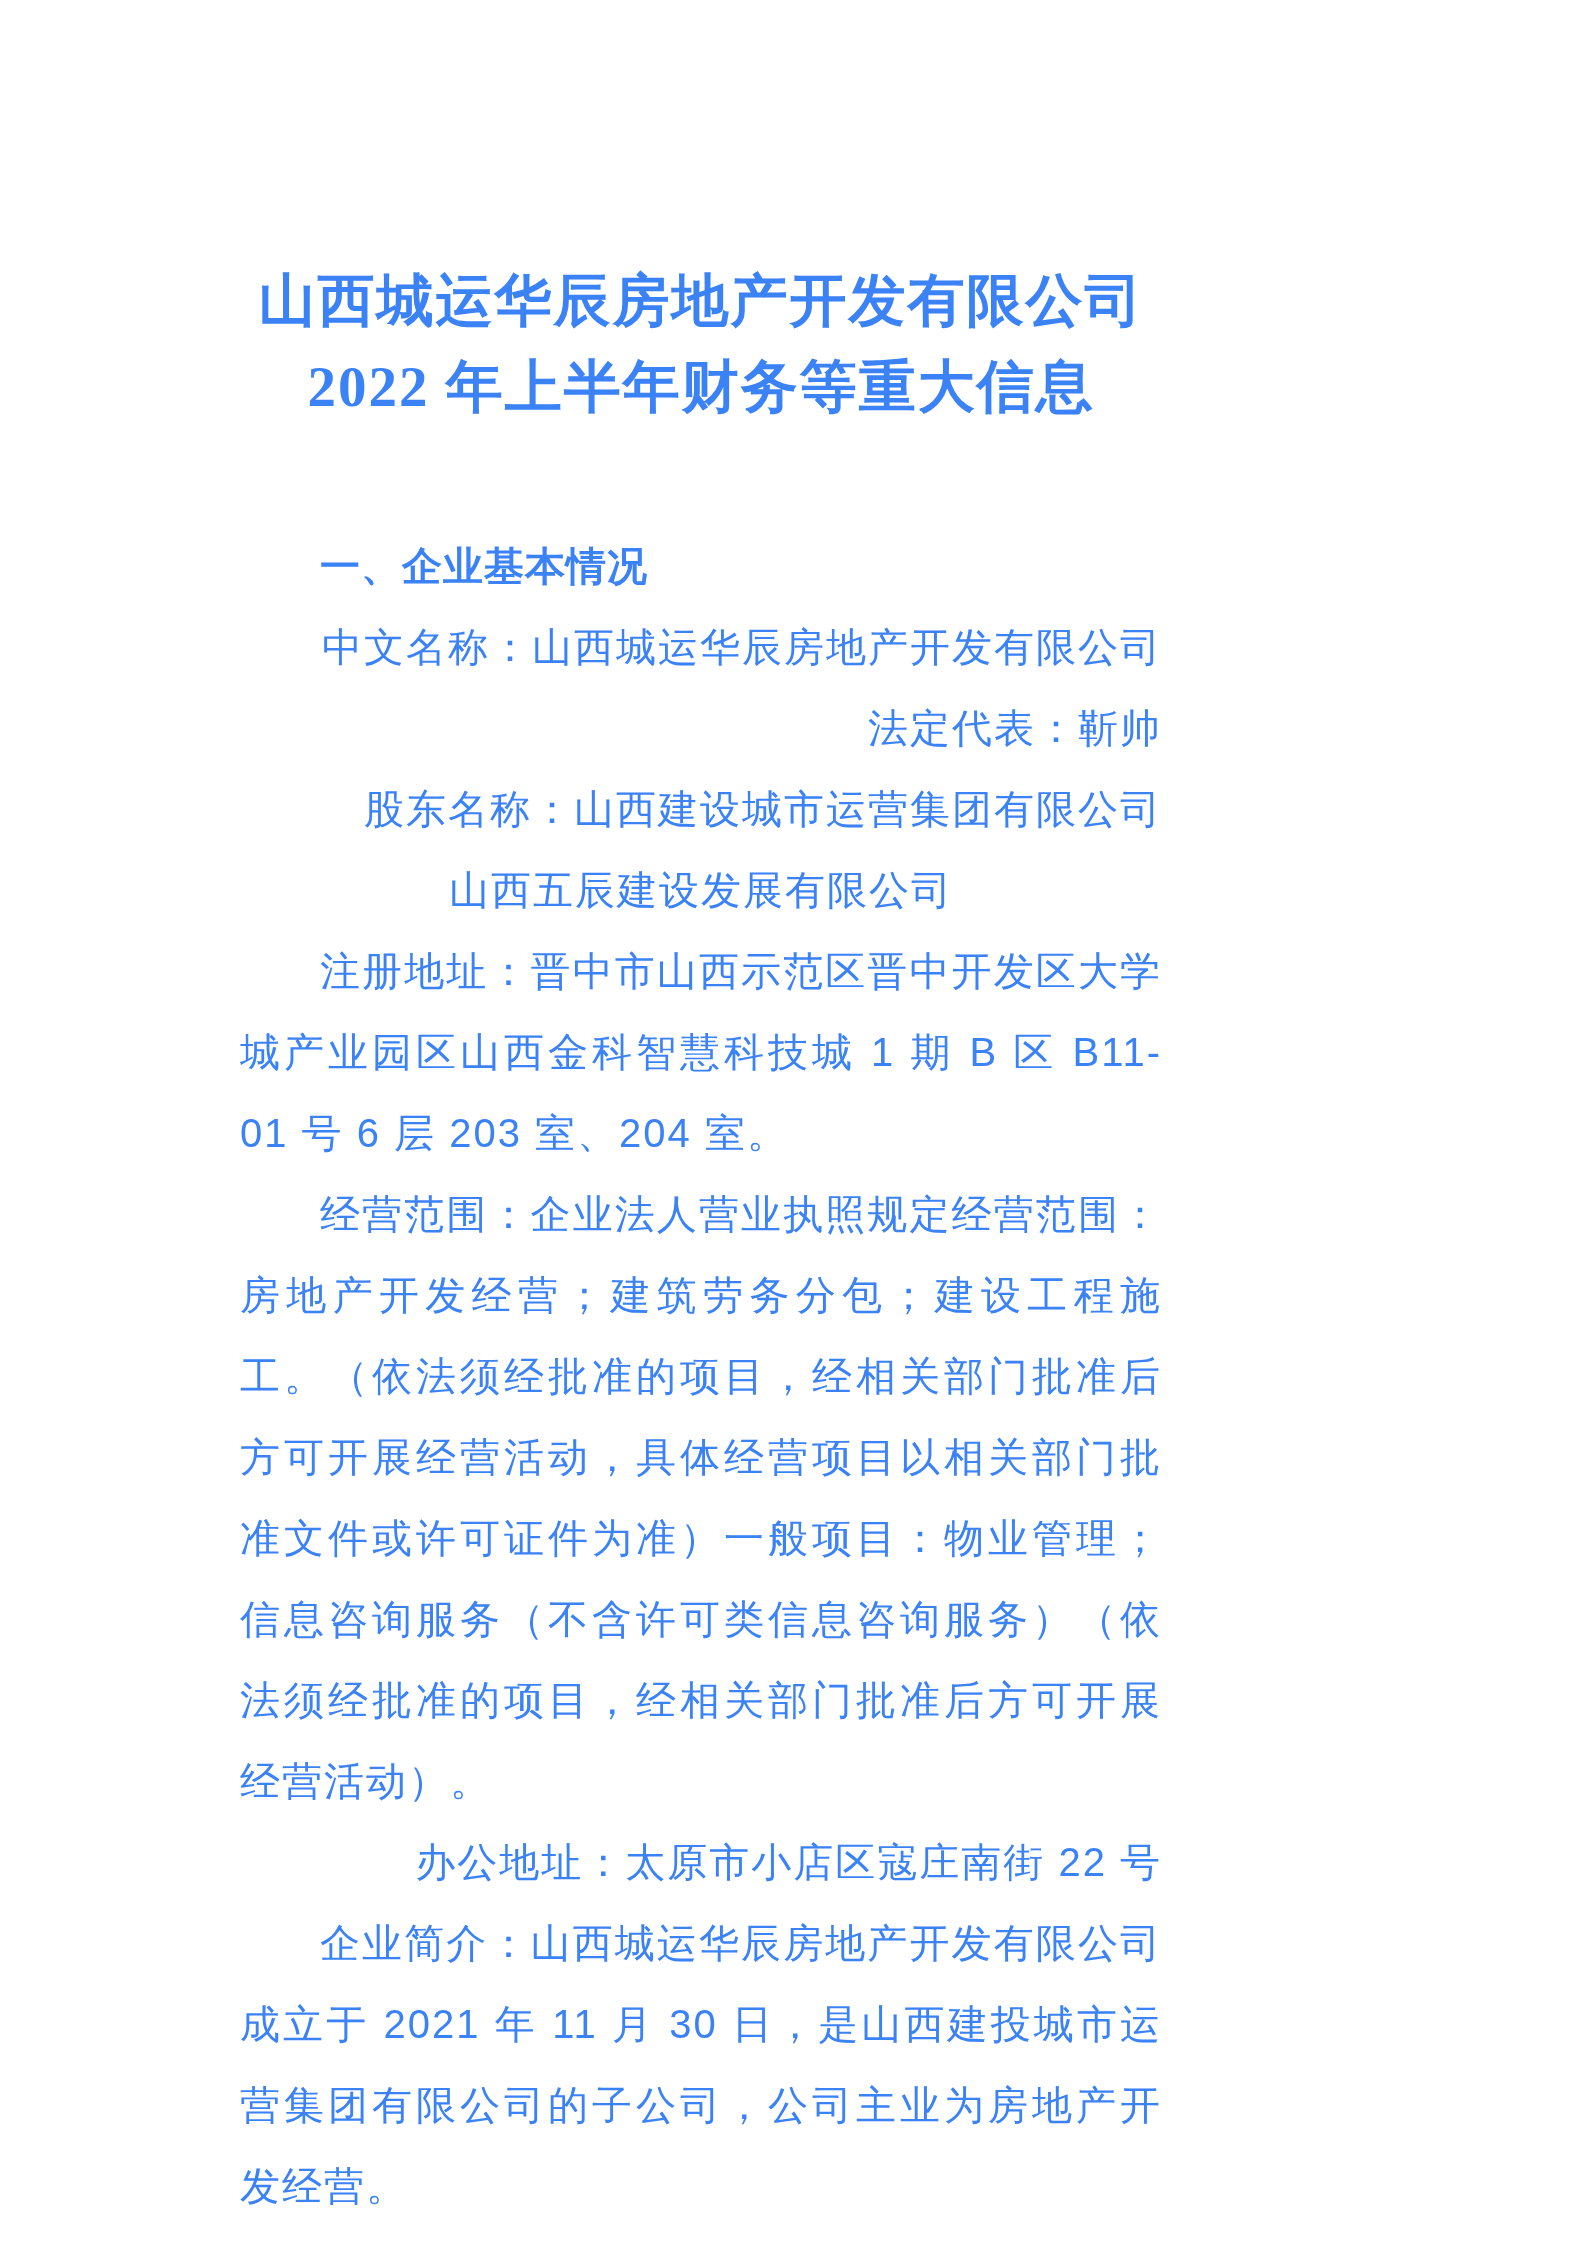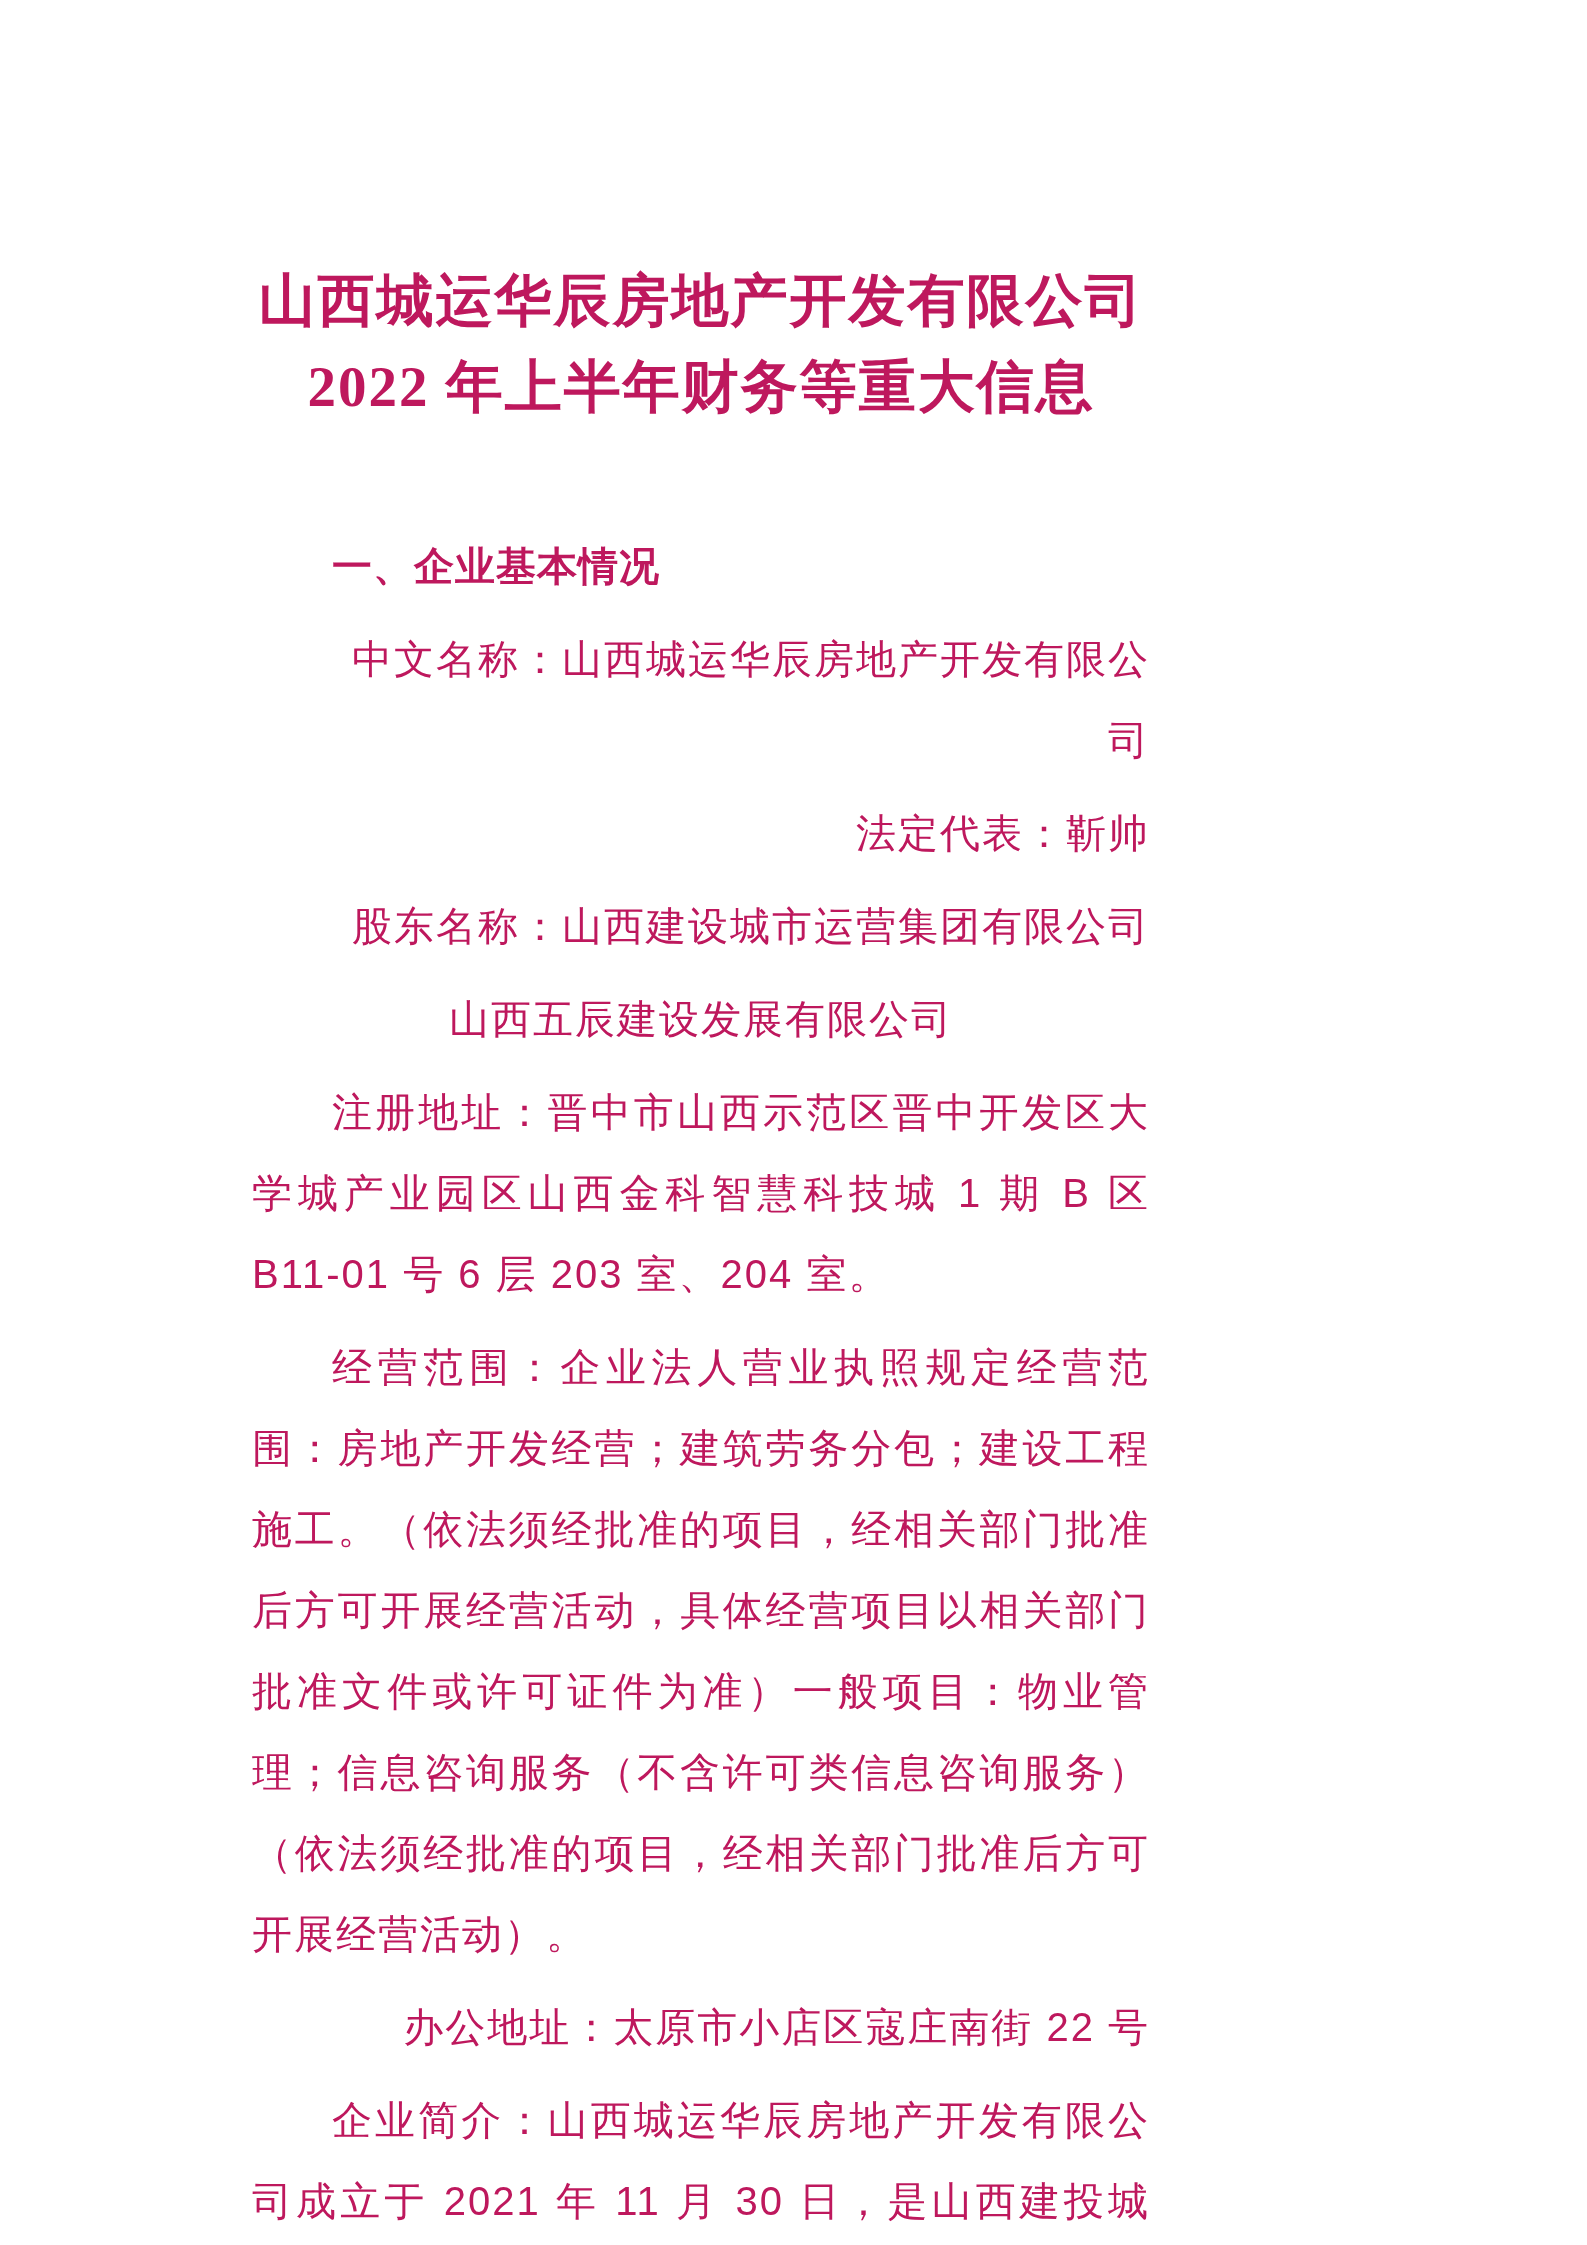--- a/index.html
+++ b/index.html
@@ -7,21 +7,21 @@
     padding: 0;
     background: #ffffff;
   }
   .page {
     position: relative;
     width: 1399px;
     height: 2245px;
     background: #ffffff;
     box-sizing: border-box;
     padding: 258px 237px 0 240px;
-    color: #be185d;
+    color: #3b82f6;
     font-family: "Liberation Sans", sans-serif;
     overflow: hidden;
   }
   .doc-title {
     text-align: center;
     font-family: "Liberation Serif", "DejaVu Serif", serif;
     font-weight: bold;
     font-size: 57px;
     line-height: 86px;
     letter-spacing: 2px;
@@ -29,21 +29,21 @@
   }
   .doc-body {
     margin-top: 96px;
     font-size: 40px;
     line-height: 81px;
     text-align: justify;
     text-justify: inter-ideograph;
     letter-spacing: 2px;
   }
   .doc-body p {
-    margin: 12px;
+    margin: 0;
     padding: 0;
   }
   .section-heading {
     font-family: "Liberation Sans", "DejaVu Sans", sans-serif;
     font-weight: bold;
     text-indent: 2em;
     text-align: left;
     letter-spacing: 1px;
   }
   .indent {

